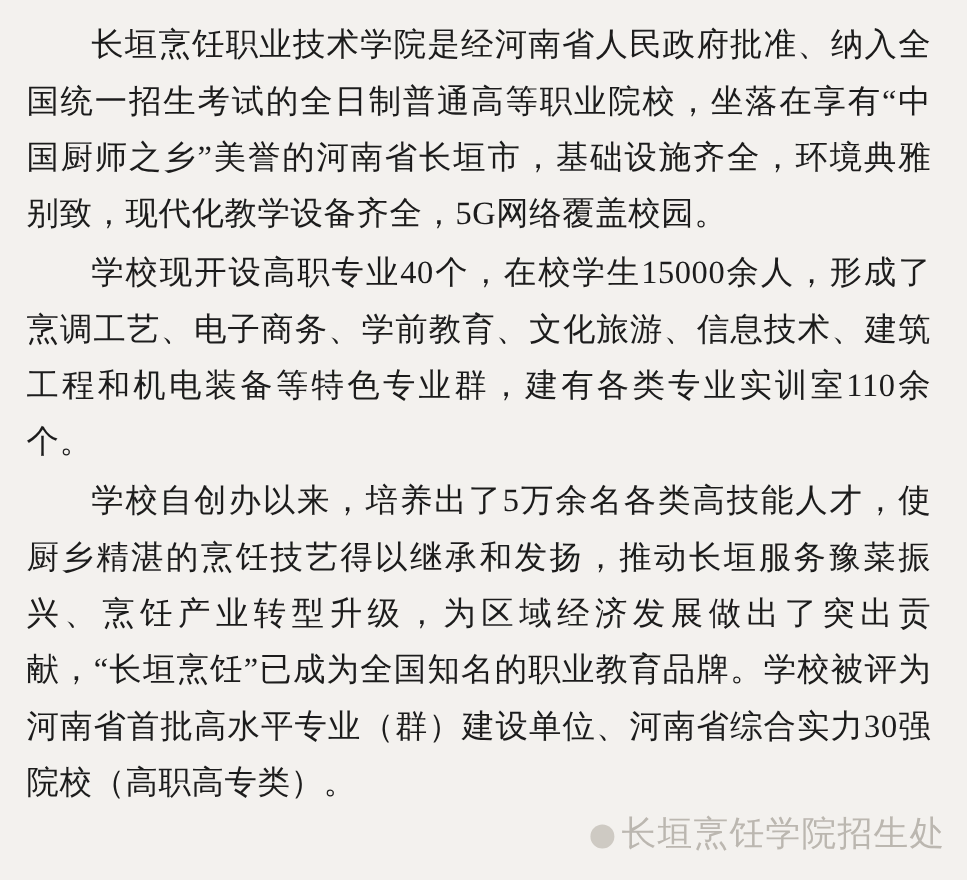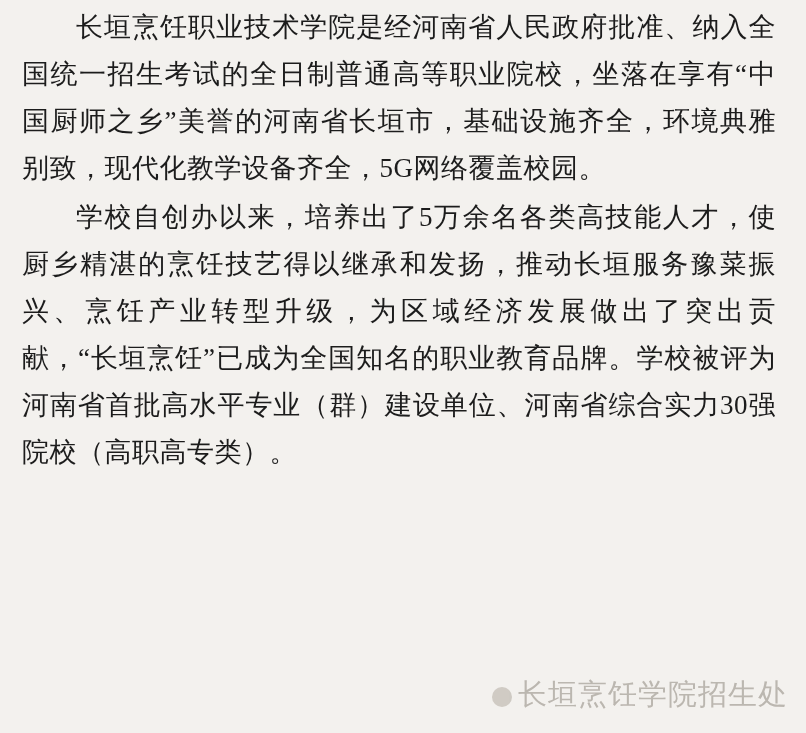--- a/index.html
+++ b/index.html
@@ -12,21 +12,21 @@
     background: #f3f1ee;
     font-family: "Liberation Serif", "DejaVu Serif", serif;
     overflow: hidden;
     position: relative;
   }
   .page {
     position: relative;
     width: 806px;
     height: 733px;
     box-sizing: border-box;
-    padding: 4px 30px 0 22px;
+    padding: 14px 30px 0 22px;
     background: #f3f1ee;
   }
   .para {
     margin: 0 0 0 0;
     text-indent: 2em;
     font-size: 27px;
     line-height: 47px;
     letter-spacing: 0.5px;
     color: #1c1c1c;
     text-align: justify;
@@ -57,19 +57,20 @@
     vertical-align: -3px;
     margin-right: 6px;
   }
 </style>
 </head>
 <body>
 
 <div class="page">
 
   <p class="para">长垣烹饪职业技术学院是经河南省人民政府批准、纳入全国统一招生考试的全日制普通高等职业院校，坐落在享有“中国厨师之乡”美誉的河南省长垣市，基础设施齐全，环境典雅别致，现代化教学设备齐全，5G网络覆盖校园。</p>
+  <p class="para">学校现开设高职专业40个，在校学生15000余人，形成了烹调工艺、电子商务、学前教育、文化旅游、信息技术、建筑工程和机电装备等特色专业群，建有各类专业实训室110余个。</p>
   <p class="para">学校自创办以来，培养出了5万余名各类高技能人才，使厨乡精湛的烹饪技艺得以继承和发扬，推动长垣服务豫菜振兴、烹饪产业转型升级，为区域经济发展做出了突出贡献，“长垣烹饪”已成为全国知名的职业教育品牌。学校被评为河南省首批高水平专业（群）建设单位、河南省综合实力30强院校（高职高专类）。</p>
 
   <div class="watermark">
     <span class="watermark-dot"></span><span>长垣烹饪学院招生处</span>
   </div>
 
 </div>
 
 </body></html>

